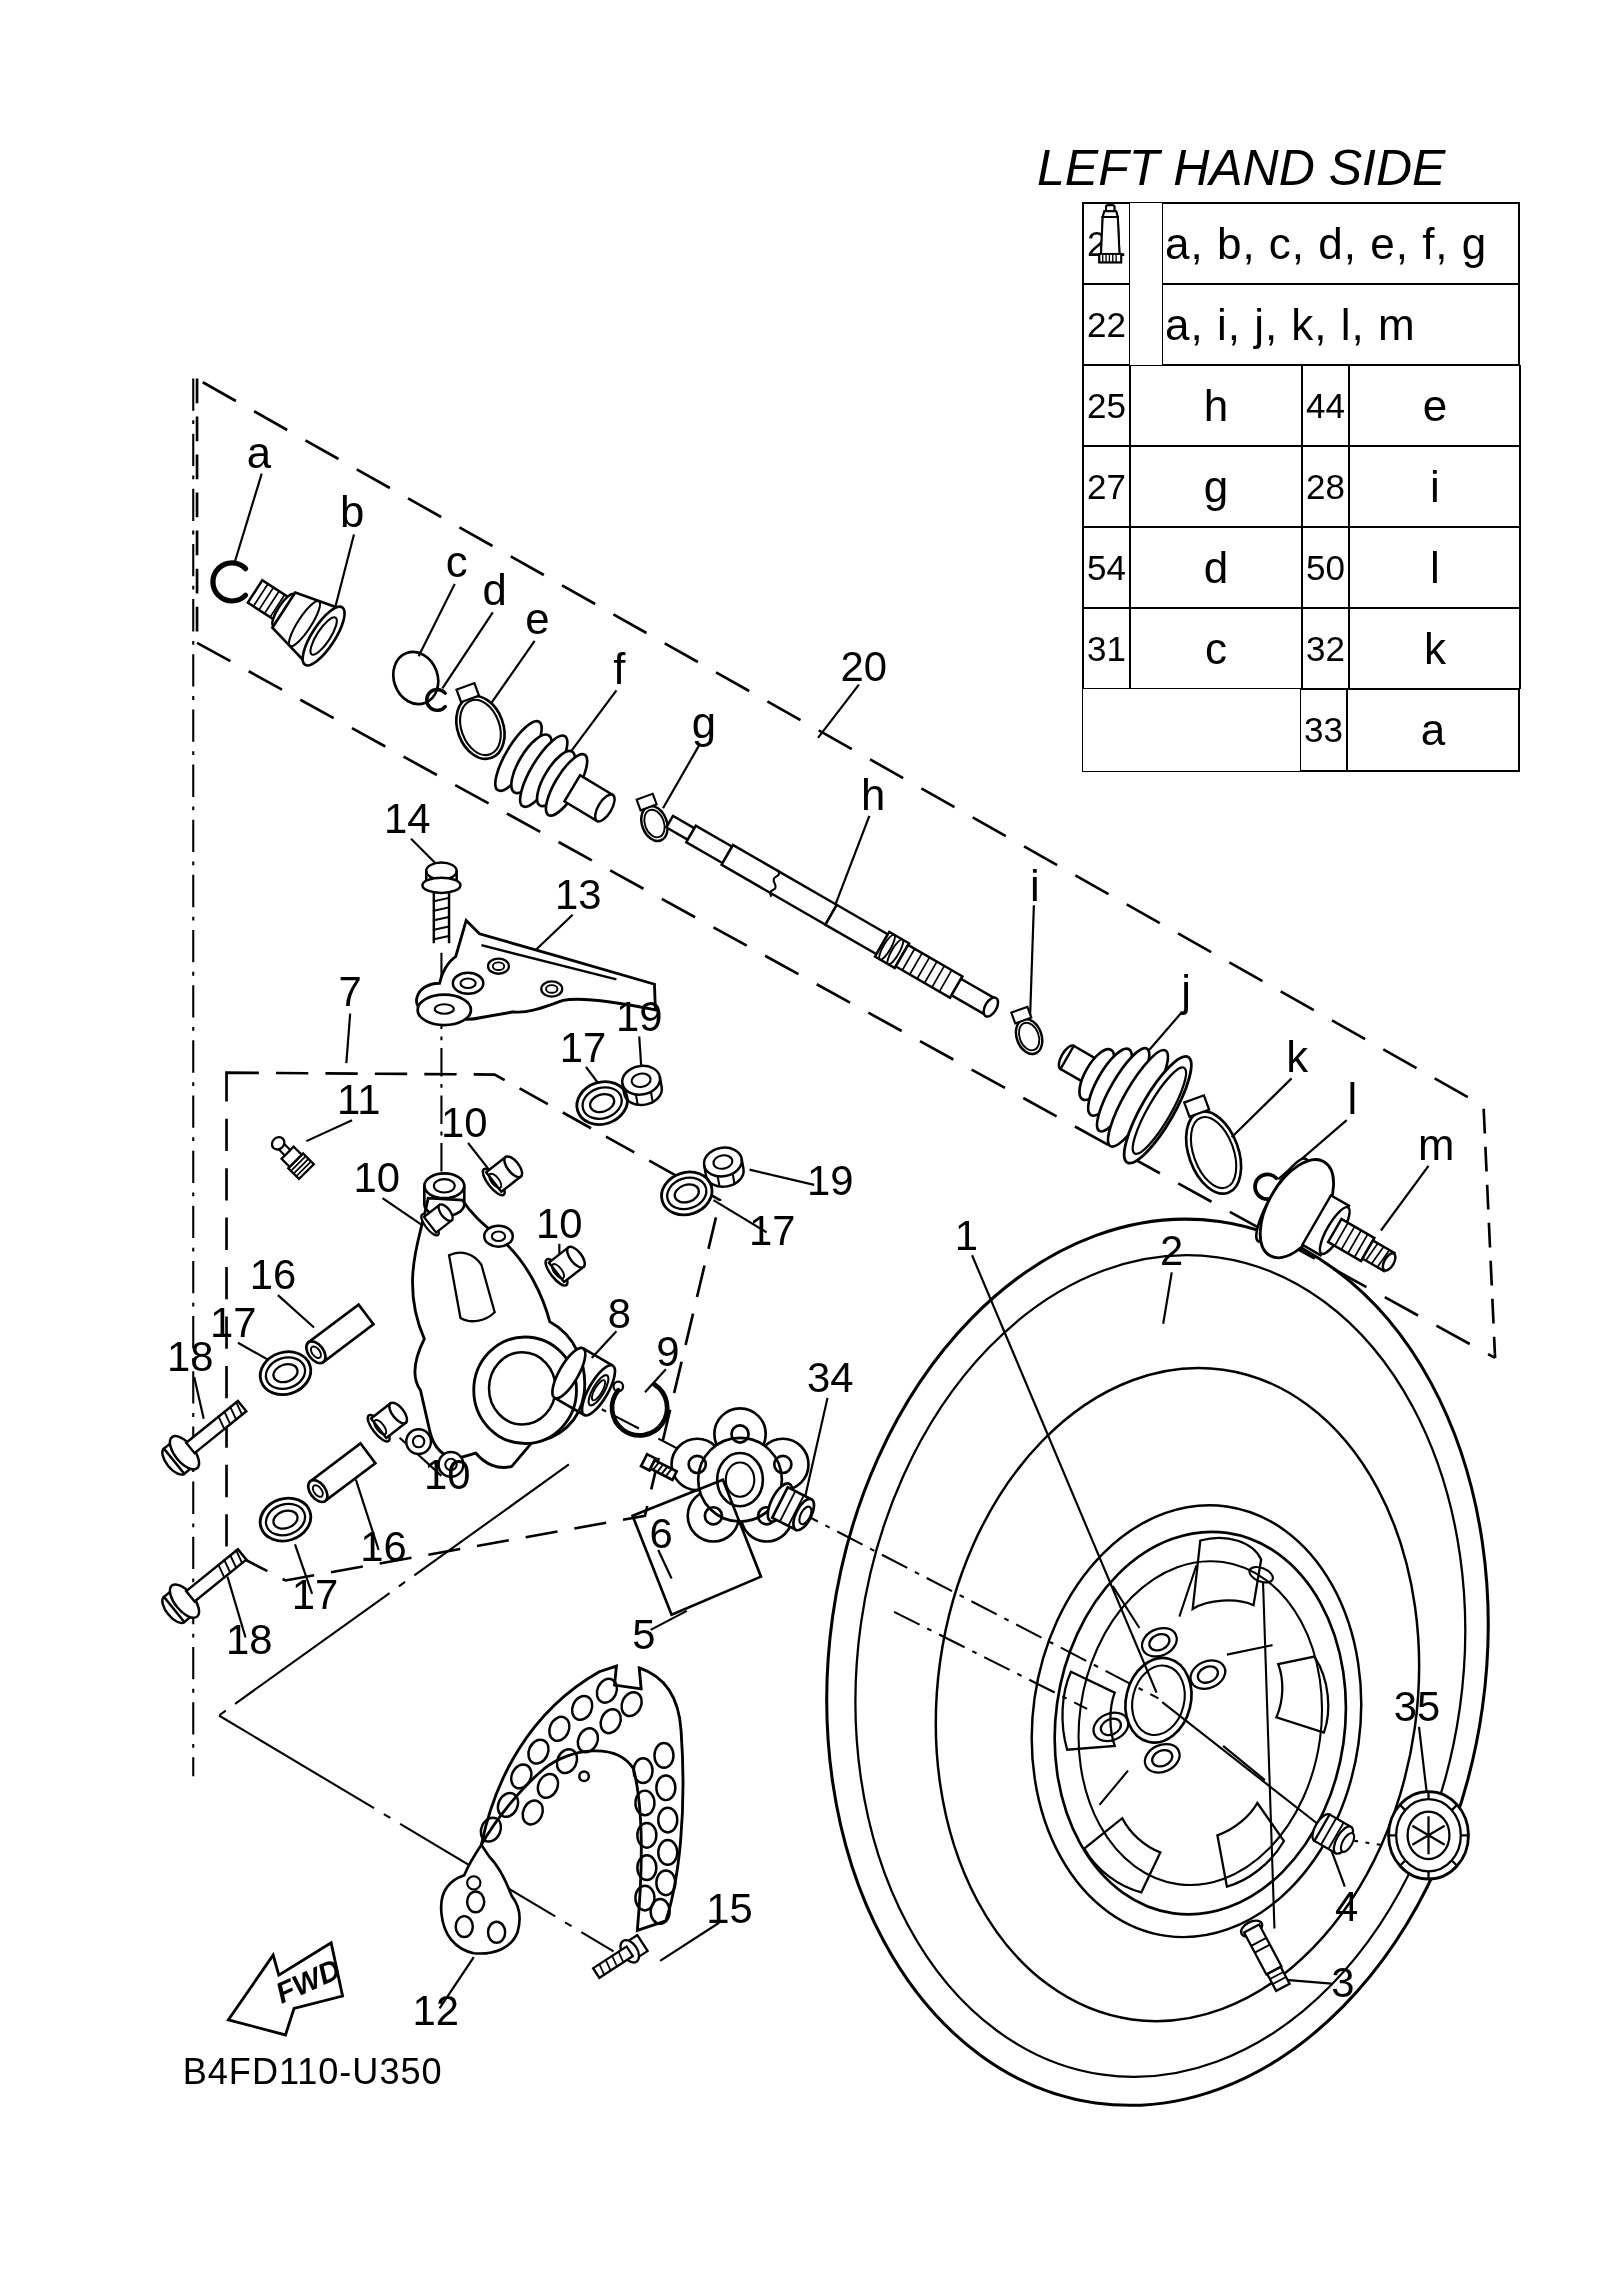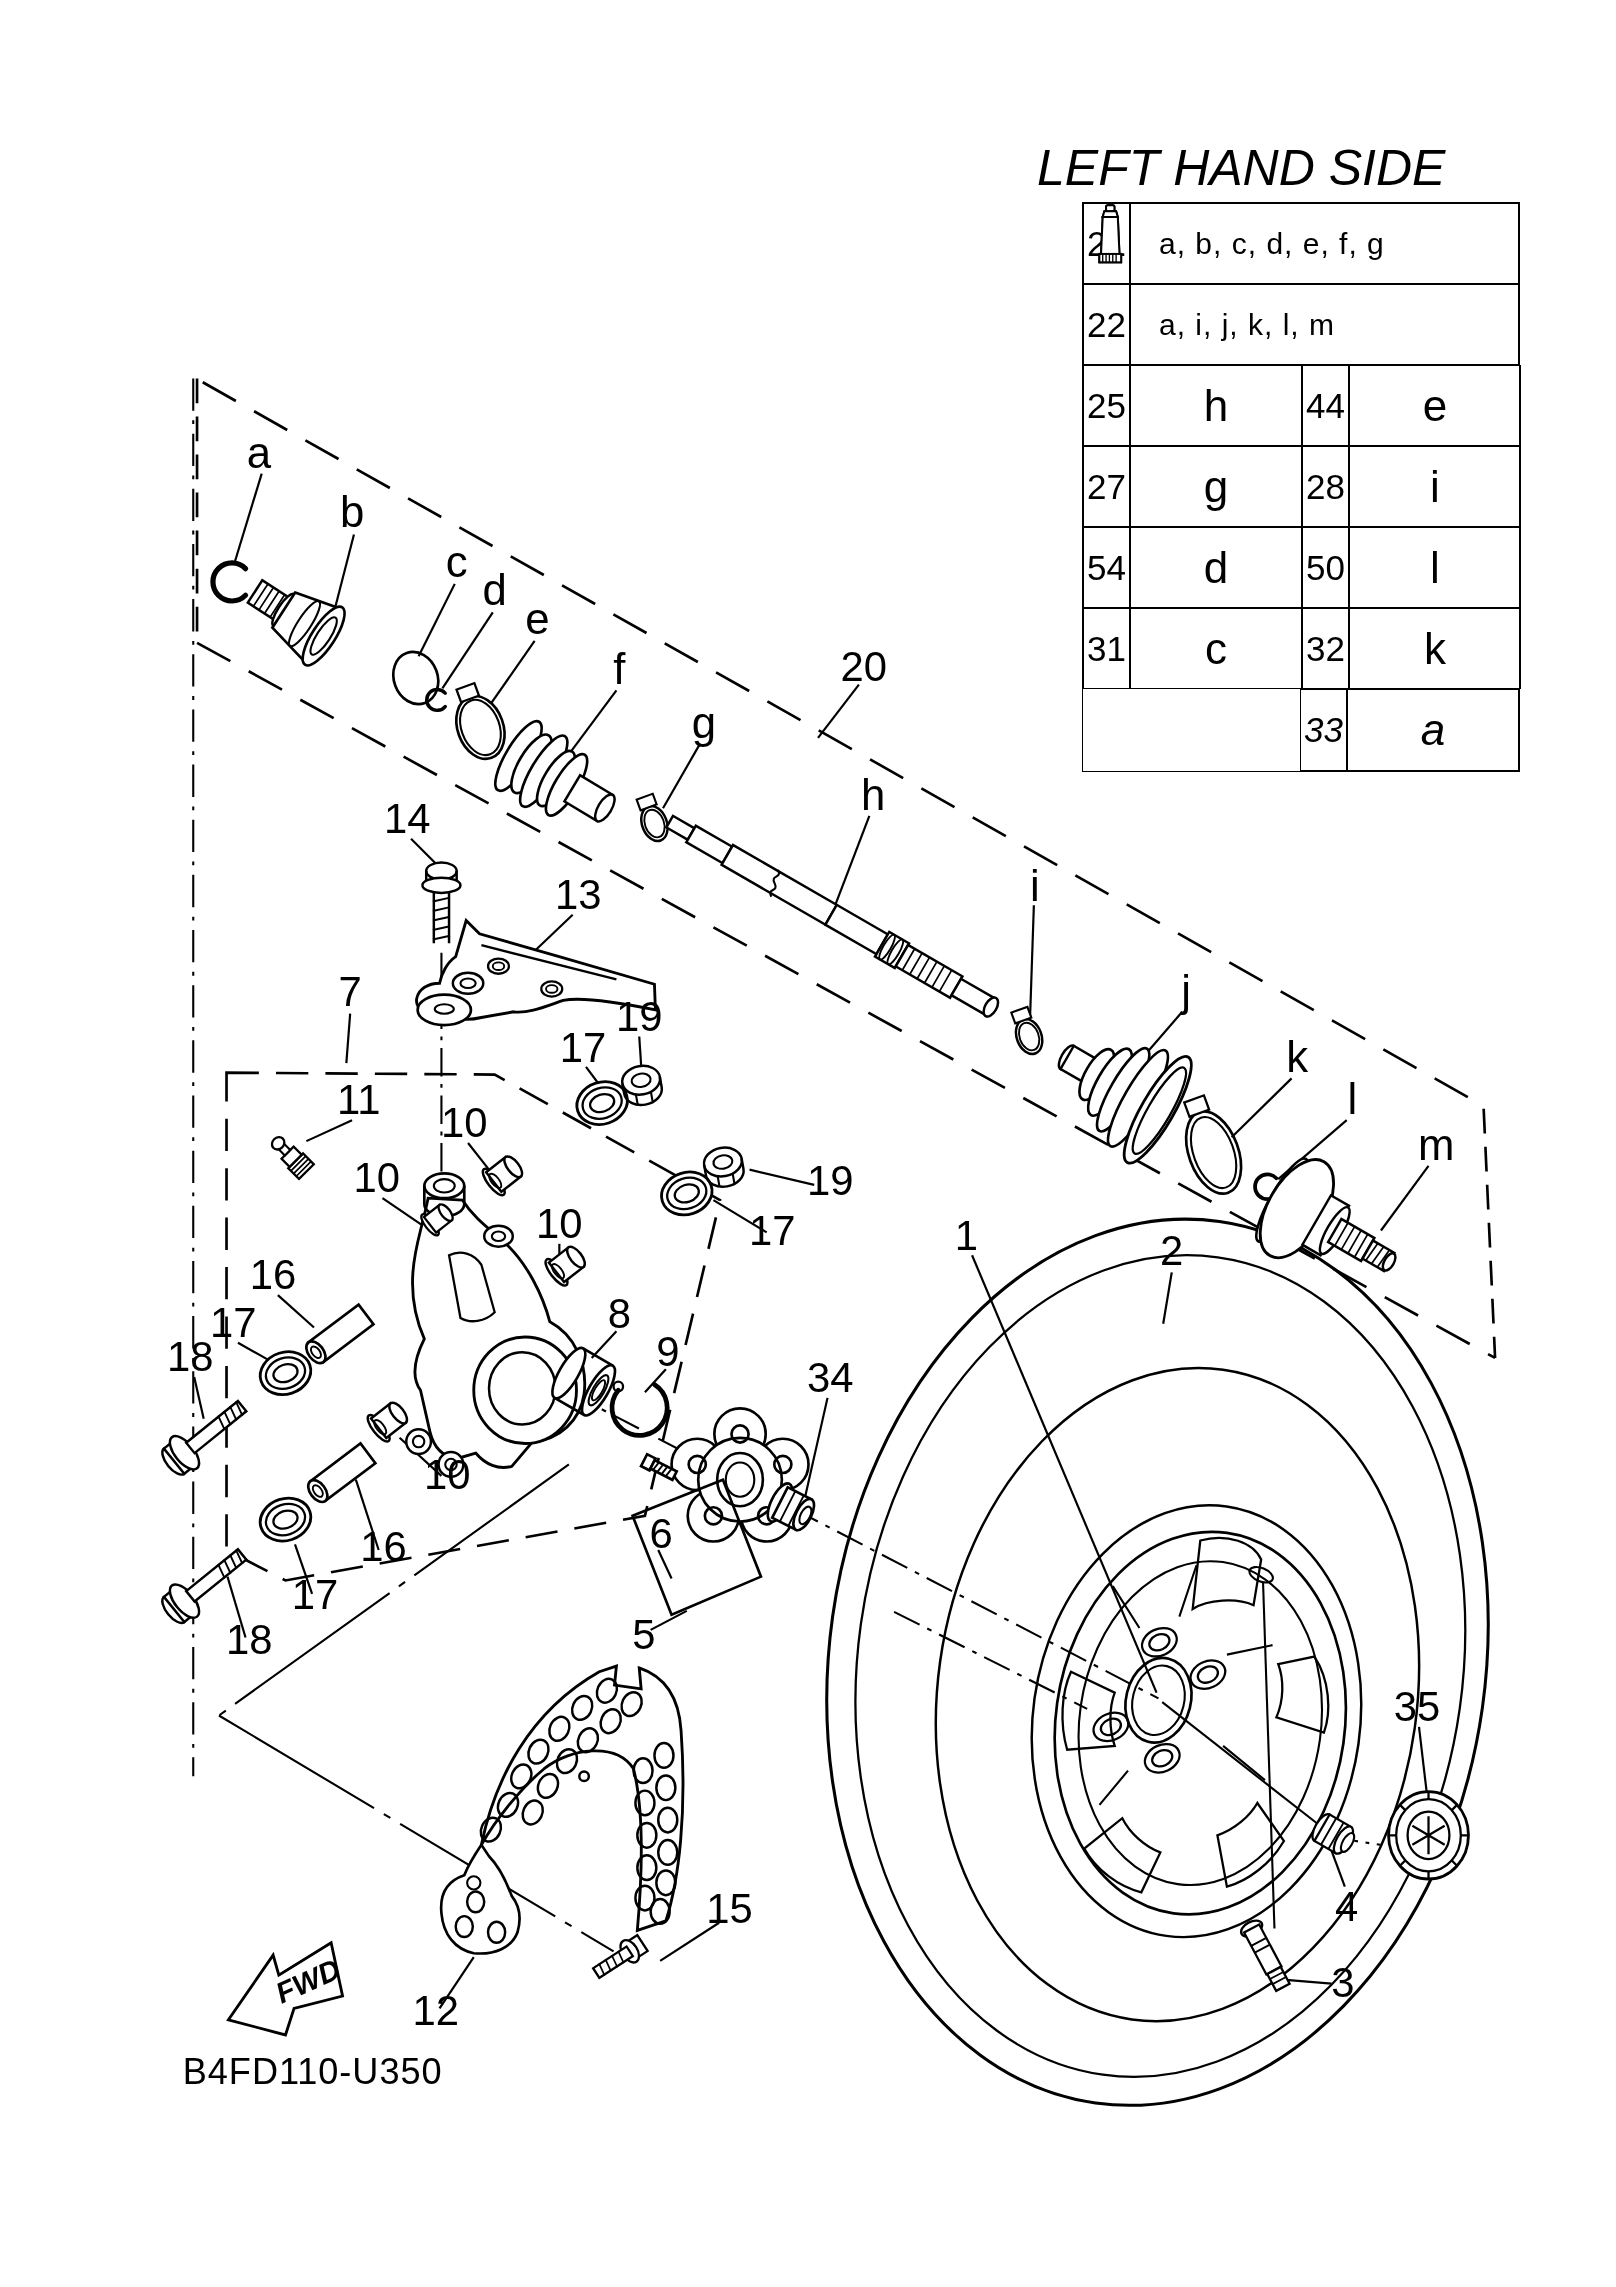--- a/index.html
+++ b/index.html
@@ -9,23 +9,23 @@
   .cl{font-family:"Liberation Sans",sans-serif;font-size:44px;fill:#000;text-anchor:middle;}
   .cl-letter{font-size:46px;}
   .fwd-text{font-size:31px;font-style:italic;font-weight:bold;}
   .code-text{font-size:38px;text-anchor:start;letter-spacing:1px;}
   .title{position:absolute;left:1037px;top:139px;width:487px;text-align:left;
          font-size:50px;font-style:italic;white-space:nowrap;}
   .ref-table{position:absolute;left:1082px;top:202px;width:438px;border:1.9px solid #000;box-sizing:border-box;}
   .trow{display:flex;height:81px;box-sizing:border-box;}
   .tcell{box-sizing:border-box;border:1.4px solid #000;display:flex;align-items:center;justify-content:center;}
   .tnum{width:47px;font-size:35px;flex:none;}
-  .titems{flex:1;justify-content:flex-start;padding-left:28px;font-size:30px;letter-spacing:1px;}
+  .titems{flex:1;justify-content:flex-start;padding-left:2px;font-size:44px;letter-spacing:1px;margin-left:32px;}
   .tval{width:172px;flex:none;font-size:44px;}
-  .tlast{display:flex;height:82px;margin-left:217px;box-sizing:border-box;font-style:italic;}
+  .tlast{display:flex;height:82px;margin-left:217px;box-sizing:border-box;}
   .tube{margin-left:13.3px;flex:none;}
 </style>
 </head>
 <body>
 
 <div class="stage">
 
 <svg width="1617" height="2287" viewBox="0 0 1700 2405">
   <defs>
     <symbol id="seal" viewBox="-30 -26 60 52">

